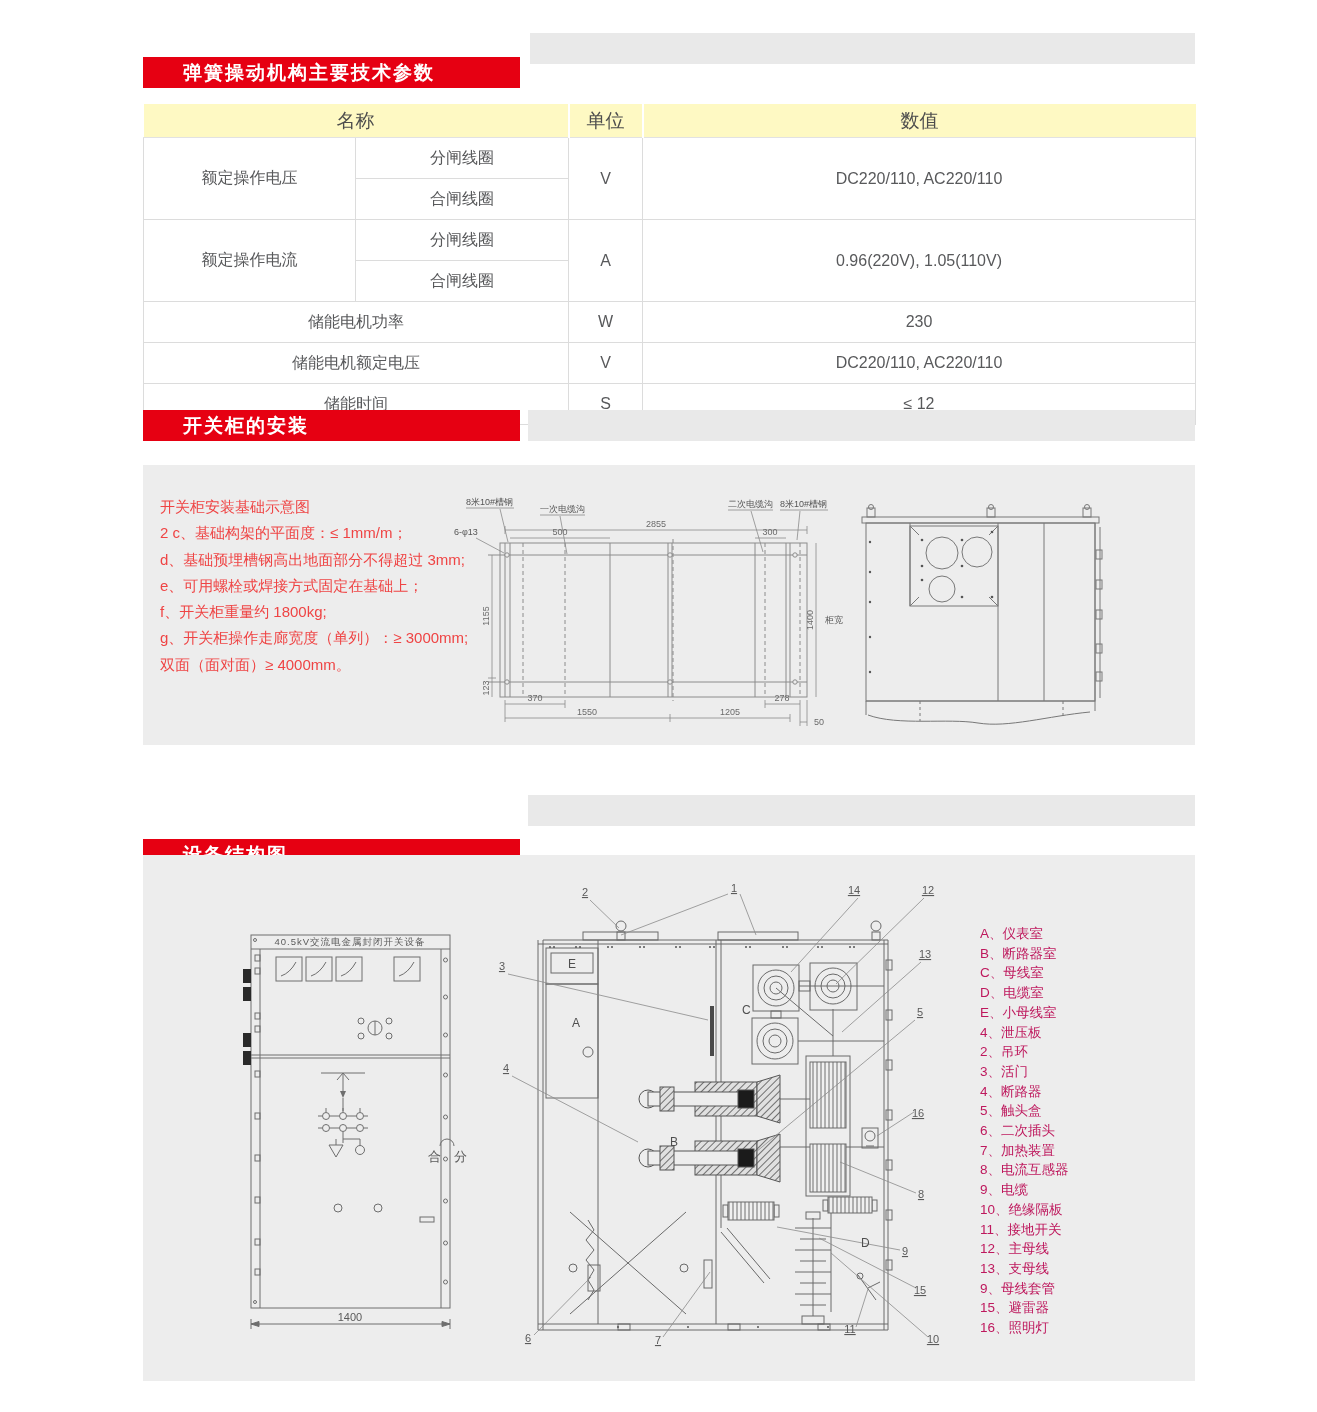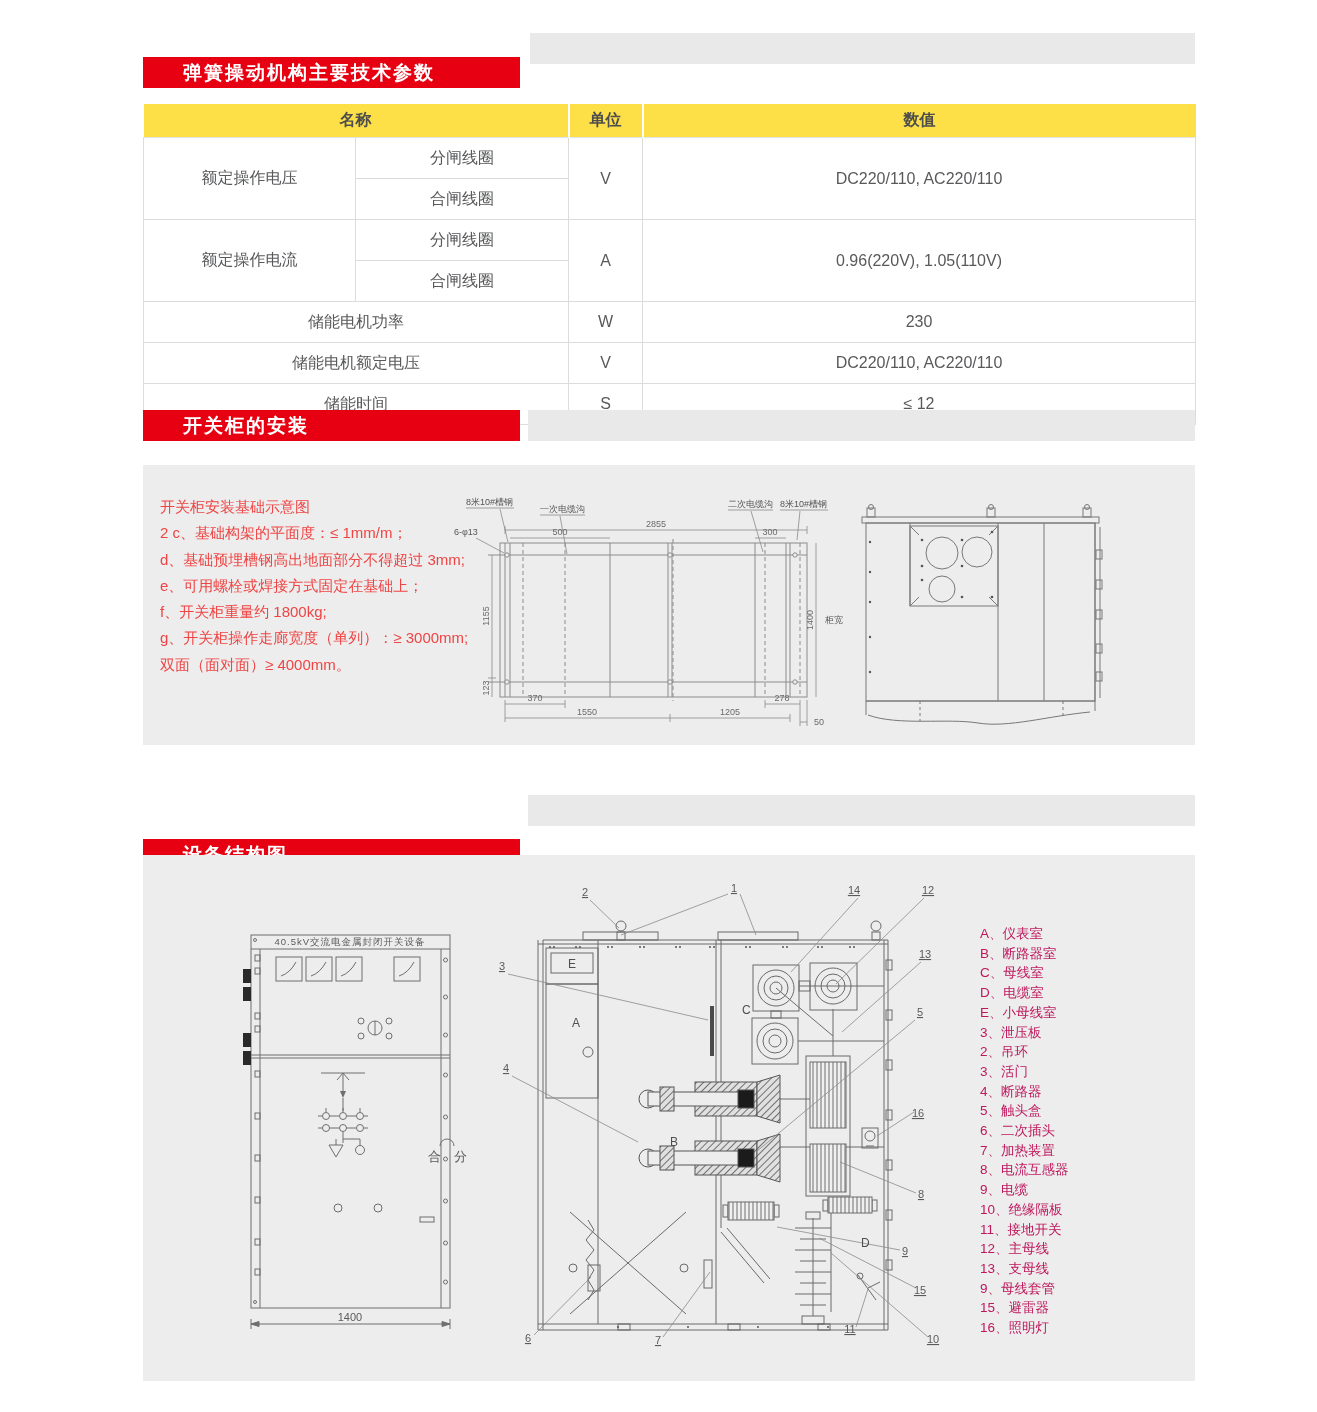--- a/index.html
+++ b/index.html
@@ -11,21 +11,21 @@
   .banner{
     background:#e60012;color:#ffffff;font-size:19px;font-weight:bold;
     line-height:31px;height:31px;padding-left:40px;box-sizing:border-box;
     letter-spacing:2px;
   }
   .graybar{background:#e9e9e9;height:31px;}
   .panel{background:#ededed;}
   table.spec{border-collapse:collapse;width:1052px;table-layout:fixed;
     font-size:16px;color:#58595b;background:#fff;}
   table.spec th{
-    background:#fde047;font-weight:bold;height:31px;font-size:16px;
+    background:#fef9c3;font-weight:normal;height:31px;font-size:19px;
     color:#4d4d4d;border-left:2px solid #ffffff;border-bottom:1px solid #e2e2e2;
   }
   table.spec th:first-child{border-left:none;}
   table.spec td{
     border:1px solid #dcdcdc;height:30px;text-align:center;background:#fff;
     padding:5px 4px;
   }
   .notes{font-size:15px;line-height:26.3px;color:#ef4444;white-space:nowrap;}
   .legend{font-size:13.5px;line-height:19.7px;color:#be185d;white-space:nowrap;}
   svg{display:block;}
@@ -536,21 +536,21 @@
     <text class="callout" x="430" y="237" text-decoration="underline">16</text>
   </g>
 </svg>
 
 <div class="abs legend" style="left:980px;top:924px;width:200px;">
   <div>A、仪表室</div>
   <div>B、断路器室</div>
   <div>C、母线室</div>
   <div>D、电缆室</div>
   <div>E、小母线室</div>
-  <div>3、泄压板</div>
+  <div>4、泄压板</div>
   <div>2、吊环</div>
   <div>3、活门</div>
   <div>4、断路器</div>
   <div>5、触头盒</div>
   <div>6、二次插头</div>
   <div>7、加热装置</div>
   <div>8、电流互感器</div>
   <div>9、电缆</div>
   <div>10、绝缘隔板</div>
   <div>11、接地开关</div>

